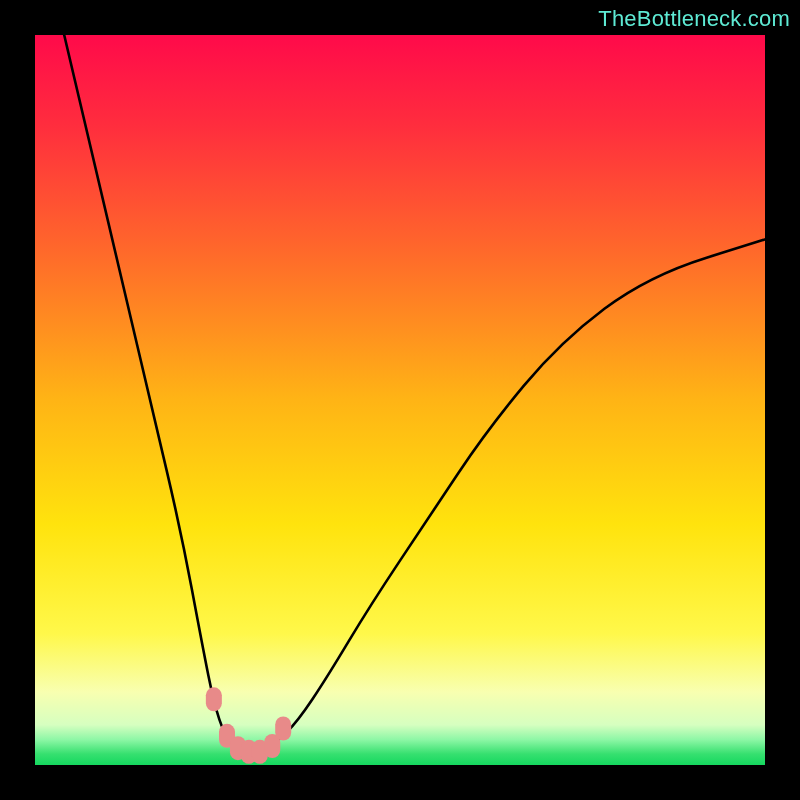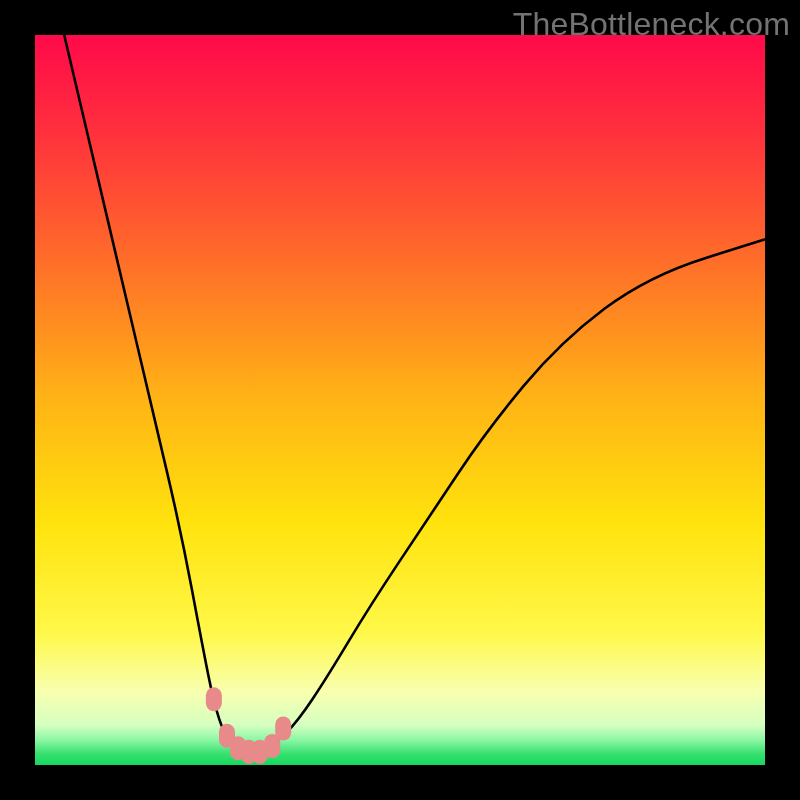--- a/index.html
+++ b/index.html
@@ -31,22 +31,22 @@
     position: absolute;
     left: 0;
     top: 0;
     width: 100%;
     height: 100%;
   }
   .watermark {
     position: absolute;
     top: 6px;
     right: 10px;
-    color: #737373;
-    font-size: 32px;
+    color: #5eead4;
+    font-size: 22px;
     font-weight: 500;
     letter-spacing: 0.2px;
   }
   svg.curve {
     position: absolute;
     left: 0;
     top: 0;
     width: 100%;
     height: 100%;
   }

